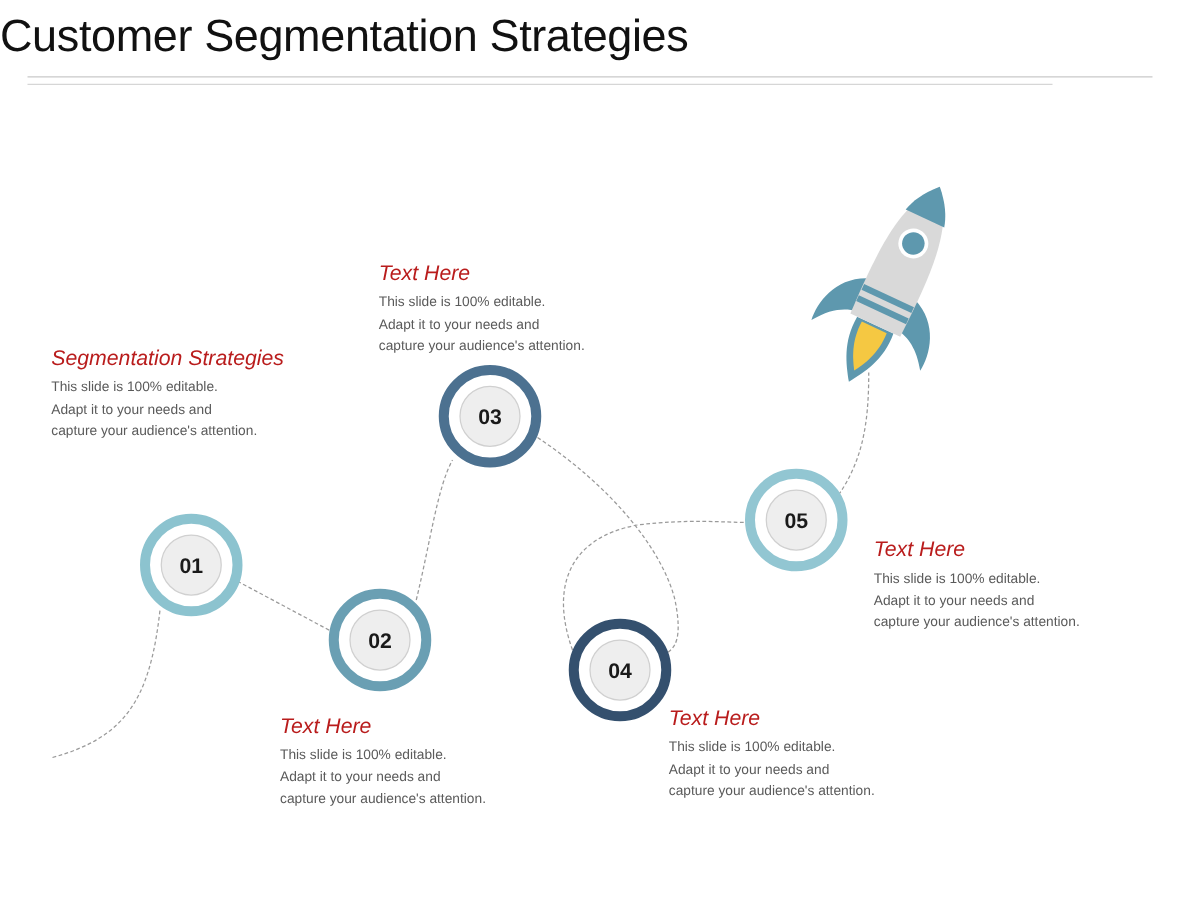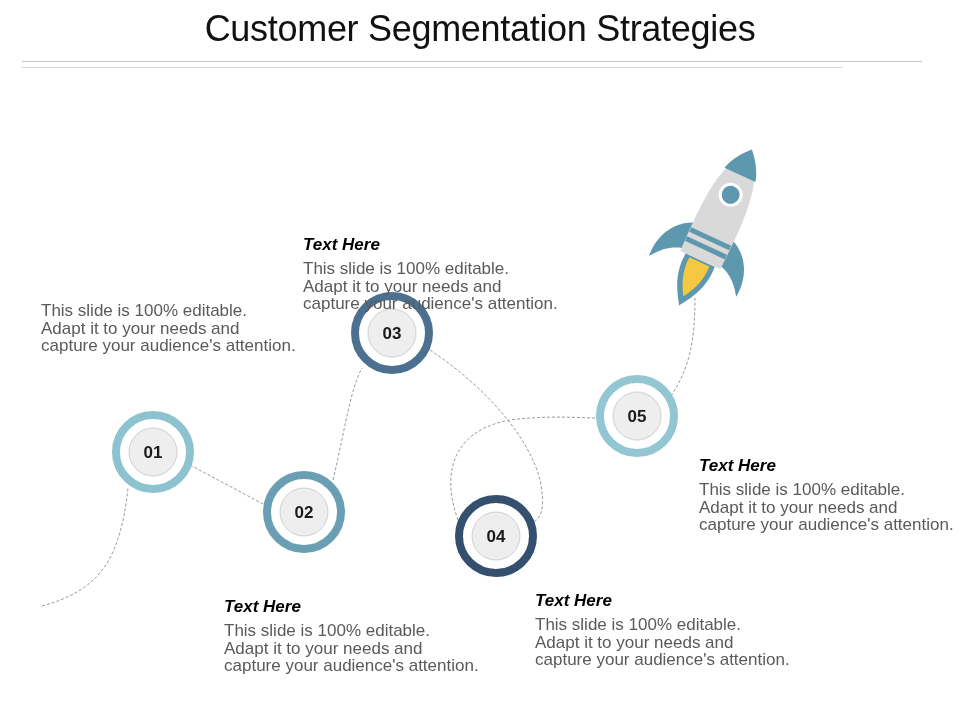--- a/index.html
+++ b/index.html
@@ -1,23 +1,23 @@
 <!DOCTYPE html>
 <html><head>
 <meta charset="utf-8">
 <style>
   html, body { margin:0; padding:0; background:#ffffff; }
   body { width:960px; height:720px; position:relative; overflow:hidden; font-family:"Liberation Sans", sans-serif; }
-  .title { position:absolute; left:0; top:8px; width:960px; text-align:center; font-size:36px; color:#111; letter-spacing:-0.3px; }
+  .title { position:absolute; left:0; top:8px; width:960px; font-size:36px; color:#111; letter-spacing:-0.3px; }
   .rule1 { position:absolute; left:22px; top:61px; width:900px; height:1px; background:#c9c9c9; }
   .rule2 { position:absolute; left:22px; top:67px; width:820px; height:1px; background:#d6d6d6; }
   svg.canvas { position:absolute; left:0; top:0; }
   .block { position:absolute; }
-  .block .h { font-weight:bold; font-style:italic; font-size:17px; color:#000000; line-height:22px;margin-top:26px; }
-  .block .p { font-size:17px; color:#5a5a5a; line-height:17.5px; margin-top:4px; }
+  .block .h { font-weight:normal; font-style:italic; font-size:17px; color:#b91c1c; line-height:22px; }
+  .block .p { font-size:11px; color:#5a5a5a; line-height:17.5px; margin-top:4px; }
   .node-label { font-family:"Liberation Sans", sans-serif; font-weight:bold; font-size:17px; fill:#1a1a1a; }
 </style>
 </head>
 <body>
 
 <div class="title">Customer Segmentation Strategies</div>
 <div class="rule1"></div>
 <div class="rule2"></div>
 
 <svg class="canvas" width="960" height="720" viewBox="0 0 960 720">
@@ -66,20 +66,21 @@
   </g>
   <g>
     <circle cx="637" cy="416" r="37" fill="#fff" stroke="#92c6d2" stroke-width="8"></circle>
     <circle cx="637" cy="416" r="24" fill="#eeeeee" stroke="#d0d0d0" stroke-width="1"></circle>
     <text x="637" y="422" text-anchor="middle" class="node-label">05</text>
   </g>
 </svg>
 
 <div class="block" style="left:41px; top:276px;">
   <div class="h">
+    <div>Segmentation Strategies</div>
   </div>
   <div class="p">
     <div>This slide is 100% editable.</div>
     <div>Adapt it to your needs and</div>
     <div>capture your audience's attention.</div>
   </div>
 </div>
 
 <div class="block" style="left:303px; top:208px;">
   <div class="h">Text Here</div>

